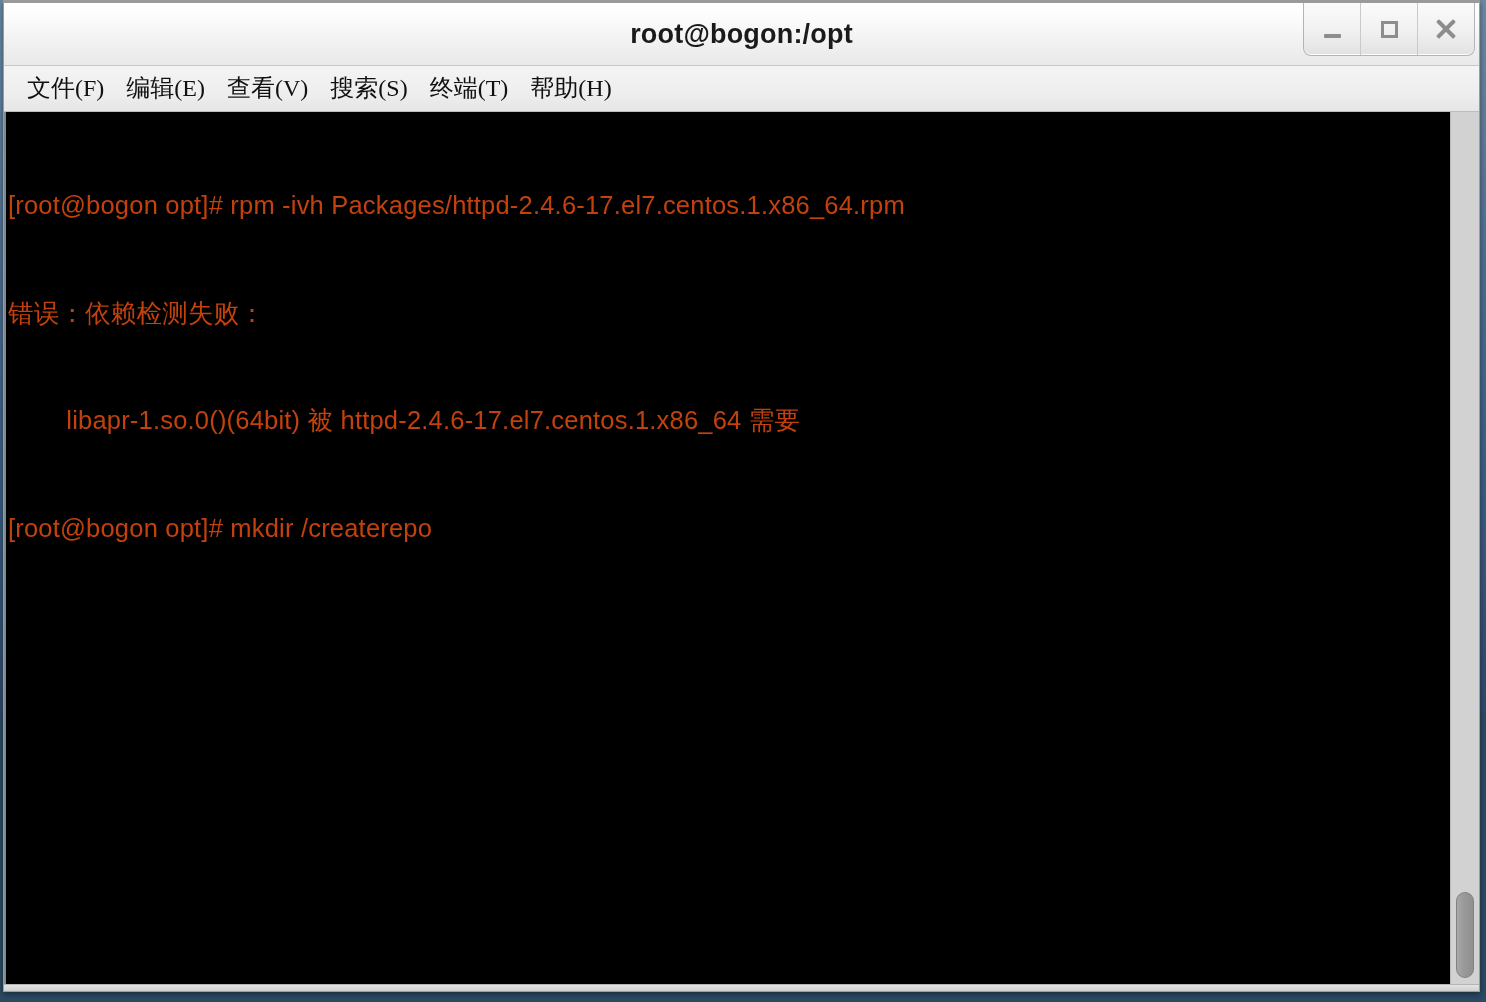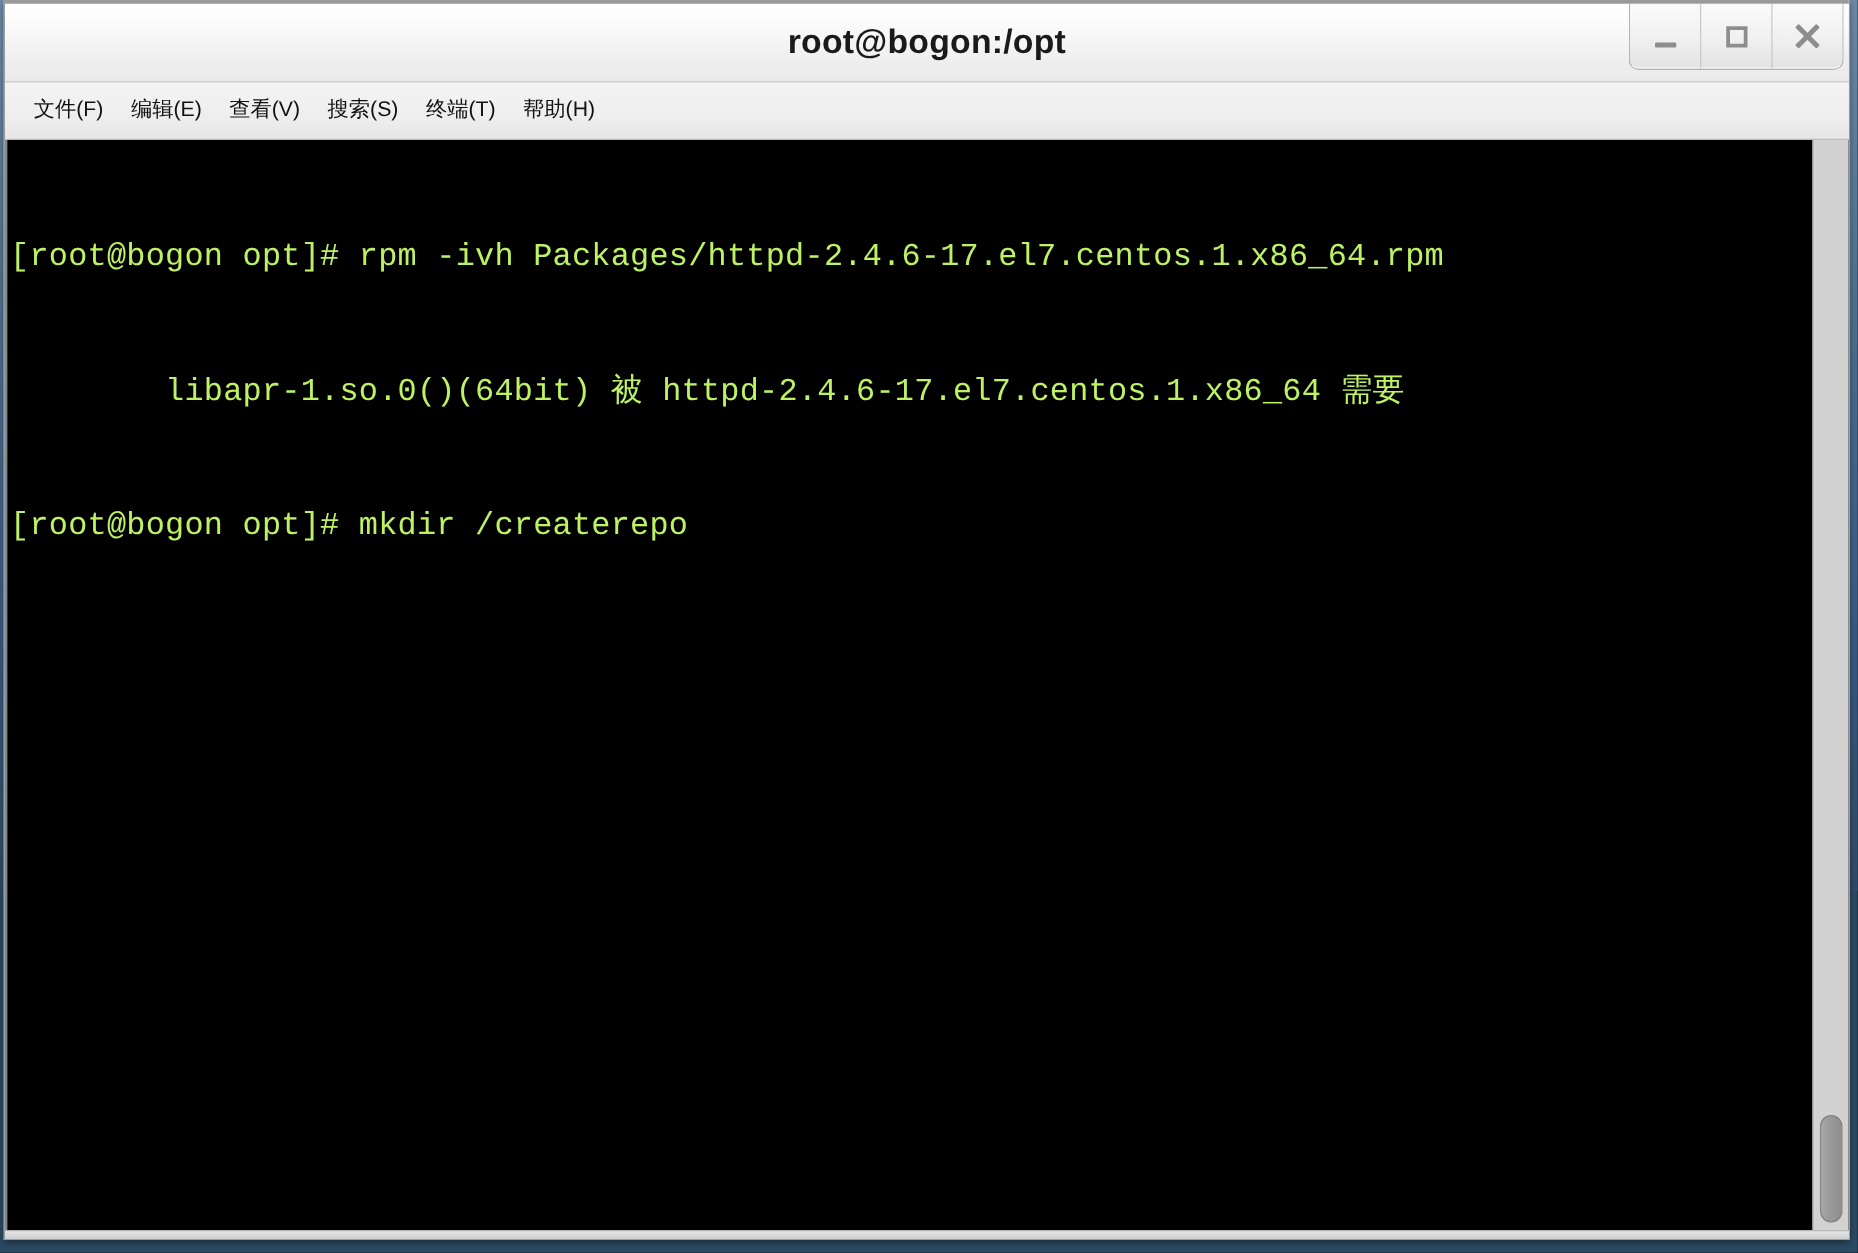--- a/index.html
+++ b/index.html
@@ -127,43 +127,43 @@
     height: 46px;
     flex: 0 0 46px;
     background: linear-gradient(180deg, #f4f4f4 0%, #eeeeee 60%, #e6e6e6 100%);
     border-bottom: 1px solid #bdbdbd;
     display: flex;
     align-items: center;
     padding-left: 12px;
     box-sizing: border-box;
   }
   .menu-item {
-    font-size: 17px;
+    font-size: 24px;
     color: #111111;
     padding: 2px 11px 4px 11px;
     cursor: default;
     white-space: nowrap;
-    font-family: Liberation Sans, sans-serif;
+    font-family: Liberation Serif, serif;
     user-select: none;
   }
 
   
   #terminal-wrap {
     flex: 1 1 auto;
     display: flex;
     background: #000000;
     position: relative;
     overflow: hidden;
     border-left: 2px solid #7e8a92;
   }
   #terminal {
     flex: 1 1 auto;
     background: #000000;
-    color: #bef264;
-    font-family: Liberation Mono, monospace;
+    color: #c2410c;
+    font-family: Liberation Sans, sans-serif;
     font-size: 25.5px;
     line-height: 35.9px;
     letter-spacing: 0.2px;
     padding: 4px 0 0 2px;
     white-space: pre;
     overflow: hidden;
     box-sizing: border-box;
   }
   .tline {
     height: 35.9px;
@@ -227,20 +227,21 @@
       <div class="menu-item">查看(V)</div>
       <div class="menu-item">搜索(S)</div>
       <div class="menu-item">终端(T)</div>
       <div class="menu-item">帮助(H)</div>
     </div>
 
     <div id="terminal-wrap">
 
       <div id="terminal">
         <div class="tline">[root@bogon opt]# rpm -ivh Packages/httpd-2.4.6-17.el7.centos.1.x86_64.rpm</div>
+        <div class="tline">错误：依赖检测失败：</div>
         <div class="tline">        libapr-1.so.0()(64bit) 被 httpd-2.4.6-17.el7.centos.1.x86_64 需要</div>
         <div class="tline">[root@bogon opt]# mkdir /createrepo</div>
         
         
         
         
         
         
         
         

